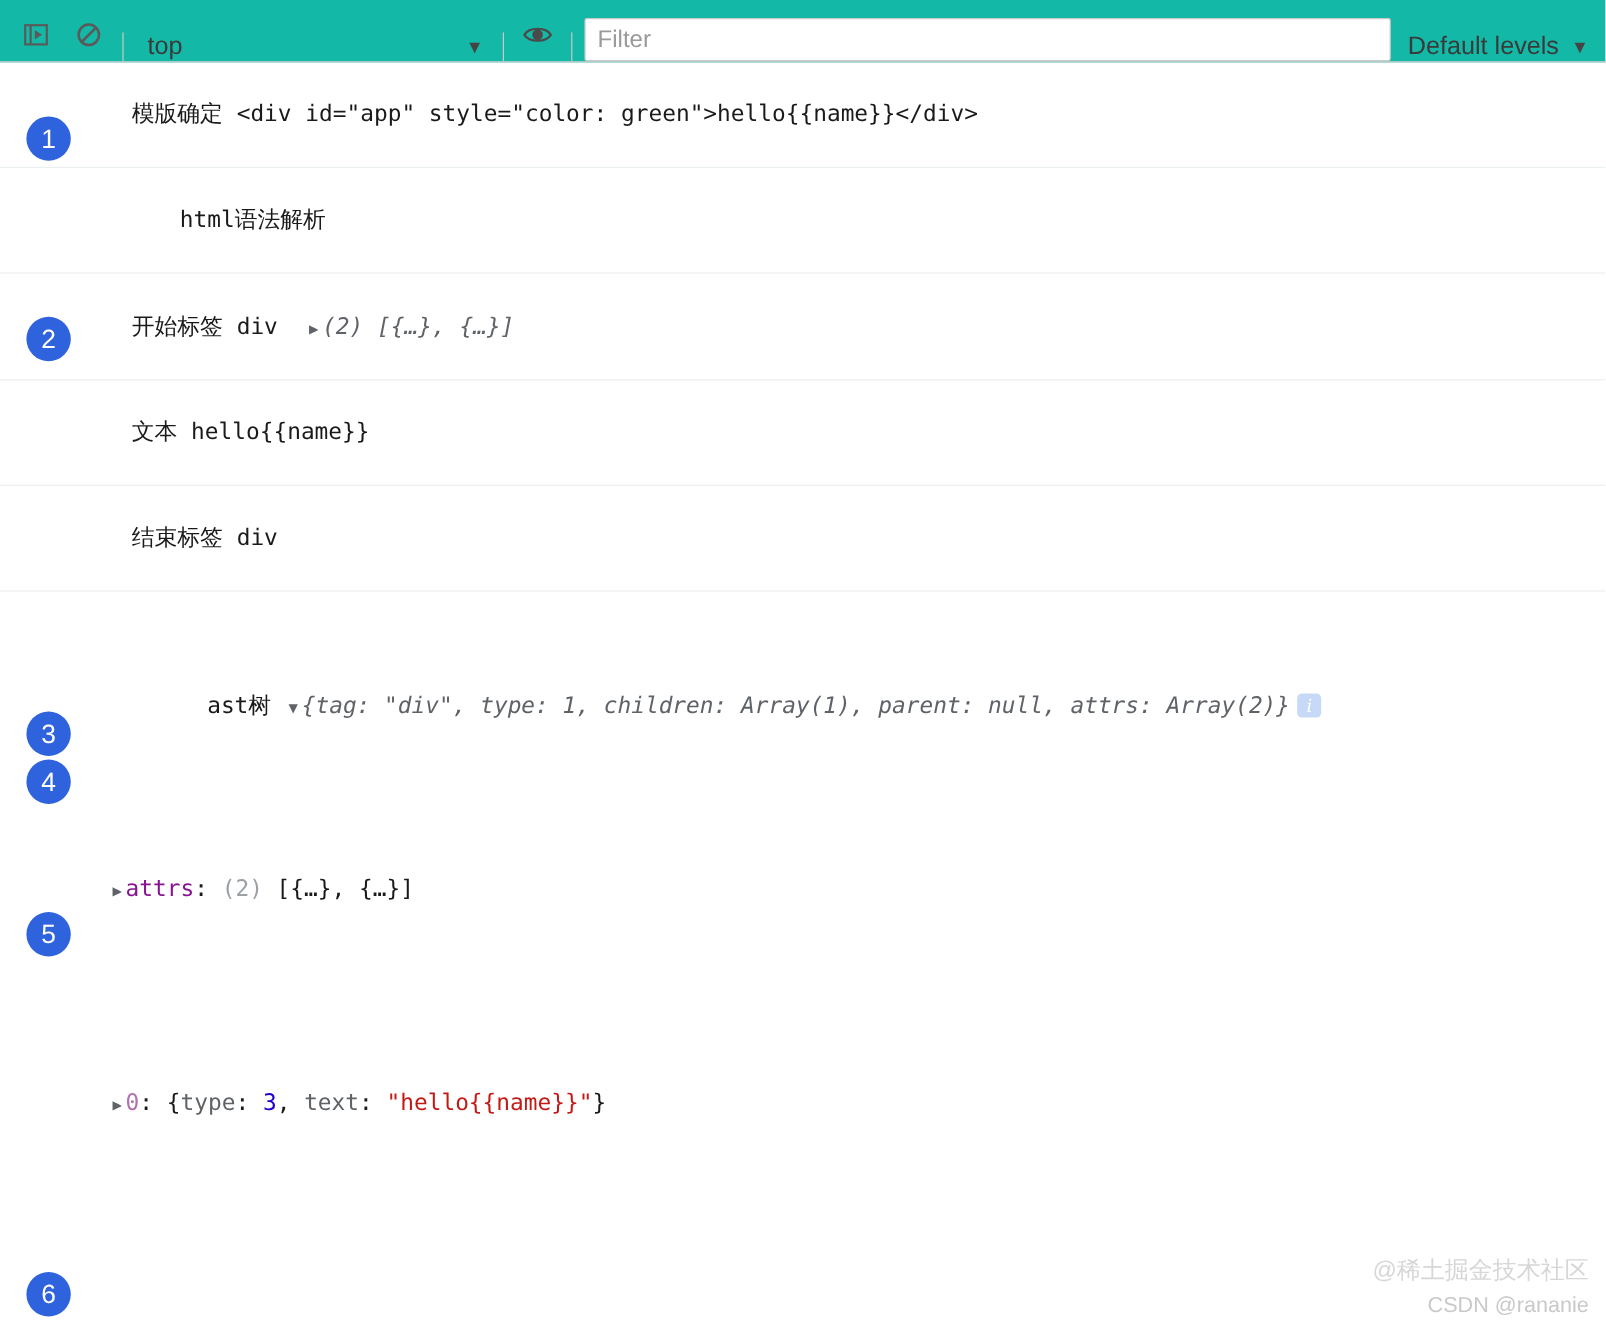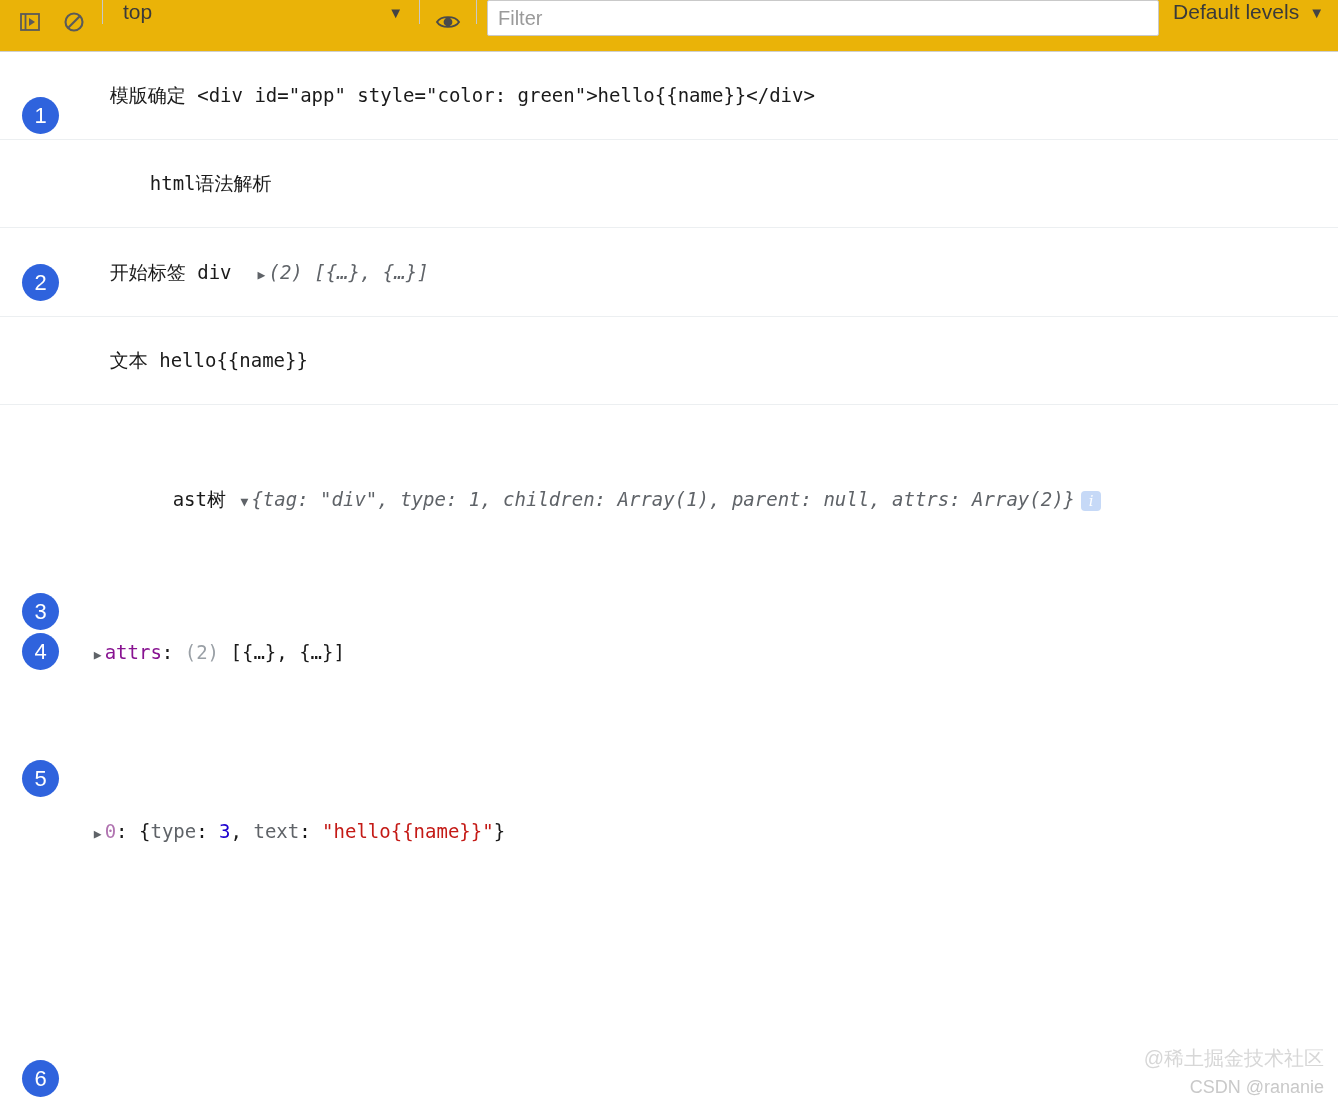--- a/index.html
+++ b/index.html
@@ -9,23 +9,23 @@
     font-family:"DejaVu Sans Mono","Liberation Mono",monospace;
     font-size:19px;
     color:#1a1a1a;
     overflow:hidden;
     position:relative;
   }
   
   .toolbar{
     height:52px;
     box-sizing:border-box;
-    background:#eab308;
+    background:#14b8a6;
     border-bottom:1px solid #cfcfcf;
-    display:flex;align-items:flex-start;
+    display:flex;align-items:flex-end;
     padding:0 0 0 8px;
     gap:0;
   }
   .tb-icon{
     width:44px;height:44px;
     display:flex;align-items:center;justify-content:center;
     flex:0 0 auto;
   }
   .sep{width:1px;height:24px;background:#c8c8c8;margin:0 6px;flex:0 0 auto;}
   .ctx-select{
@@ -168,20 +168,23 @@
   </div>
 
   <div class="row">
     <span class="label">开始标签</span><span> </span><span>div</span><span>  </span><span class="arrow">▶</span><span class="preview">(2)</span><span class="preview"> </span><span class="preview">[{…}, {…}]</span>
   </div>
 
   <div class="row">
     <span class="label">文本</span><span> </span><span>hello{{name}}</span>
   </div>
 
+  <div class="row">
+    <span class="label">结束标签</span><span> </span><span>div</span>
+  </div>
 
   <div class="row">
     <div class="sub">
       <span style="display:inline-block;width:40px"></span><span class="label">ast树</span><span> </span><span class="arrow">▼</span><span class="preview">{tag: </span><span class="preview str">"div"</span><span class="preview">, type: </span><span class="preview num">1</span><span class="preview">, children: Array(1), parent: null, attrs: Array(2)}</span><span class="infobadge">i</span>
     </div>
 
     <div class="sub indent1">
       <span class="arrow">▶</span><span class="prop">attrs</span><span>: </span><span class="dimparen">(2)</span><span> [{…}, {…}]</span>
     </div>
 

